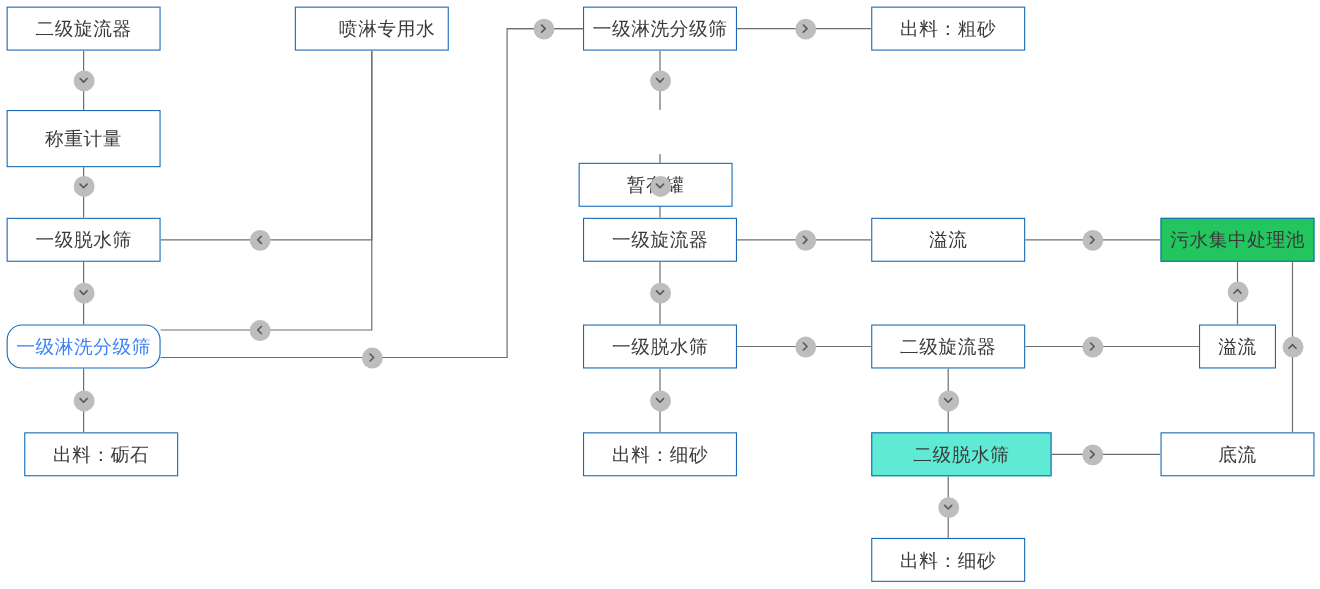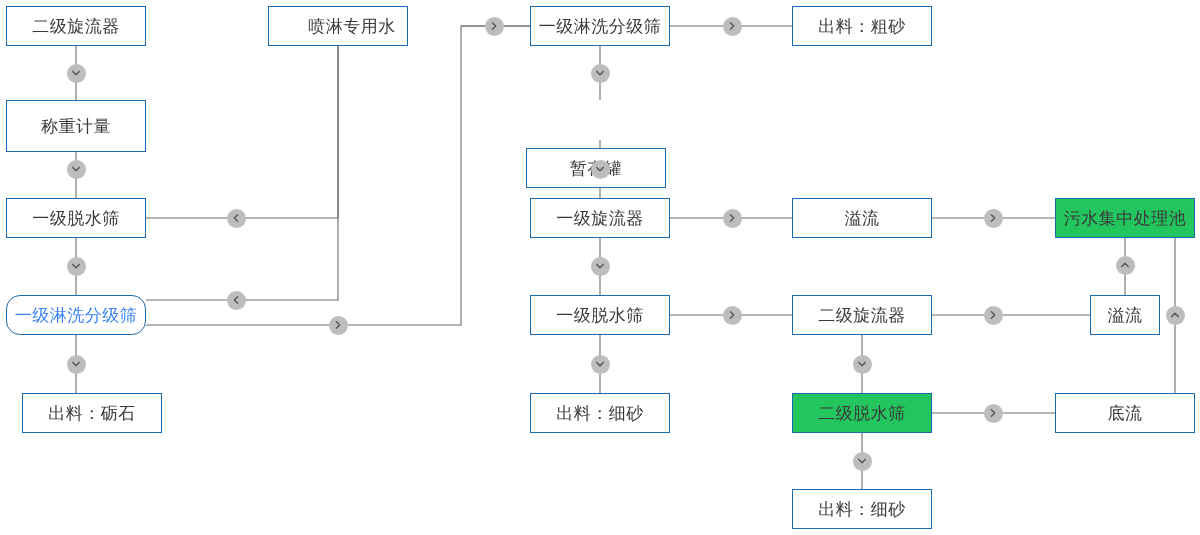--- a/index.html
+++ b/index.html
@@ -231,21 +231,21 @@
     </div>
     <div class="node" style="left: 792px; top: 6px; width: 140px; height: 40px; border-color: rgb(23, 107, 181); background: rgb(255, 255, 255); color: rgb(58, 58, 58);">
       <span>出料：粗砂</span>
     </div>
     <div class="node" style="left: 792px; top: 198px; width: 140px; height: 40px; border-color: rgb(23, 107, 181); background: rgb(255, 255, 255); color: rgb(58, 58, 58);">
       <span>溢流</span>
     </div>
     <div class="node" style="left: 792px; top: 295px; width: 140px; height: 40px; border-color: rgb(23, 107, 181); background: rgb(255, 255, 255); color: rgb(58, 58, 58);">
       <span>二级旋流器</span>
     </div>
-    <div class="node" style="left: 792px; top: 393px; width: 140px; height: 40px; border-color: rgb(23, 107, 181); background: #22c55e; color: rgb(58, 58, 58);">
+    <div class="node" style="left: 792px; top: 393px; width: 164px; height: 40px; border-color: rgb(23, 107, 181); background: #5eead4; color: rgb(58, 58, 58);">
       <span>二级脱水筛</span>
     </div>
     <div class="node" style="left: 792px; top: 489px; width: 140px; height: 40px; border-color: rgb(23, 107, 181); background: rgb(255, 255, 255); color: rgb(58, 58, 58);">
       <span>出料：细砂</span>
     </div>
     <div class="node" style="left: 1055px; top: 198px; width: 140px; height: 40px; border-color: rgb(23, 107, 181); background: #22c55e; color: rgb(58, 58, 58);">
       <span>污水集中处理池</span>
     </div>
     <div class="node" style="left: 1090px; top: 295px; width: 70px; height: 40px; border-color: rgb(23, 107, 181); background: rgb(255, 255, 255); color: rgb(58, 58, 58);">
       <span>溢流</span>

